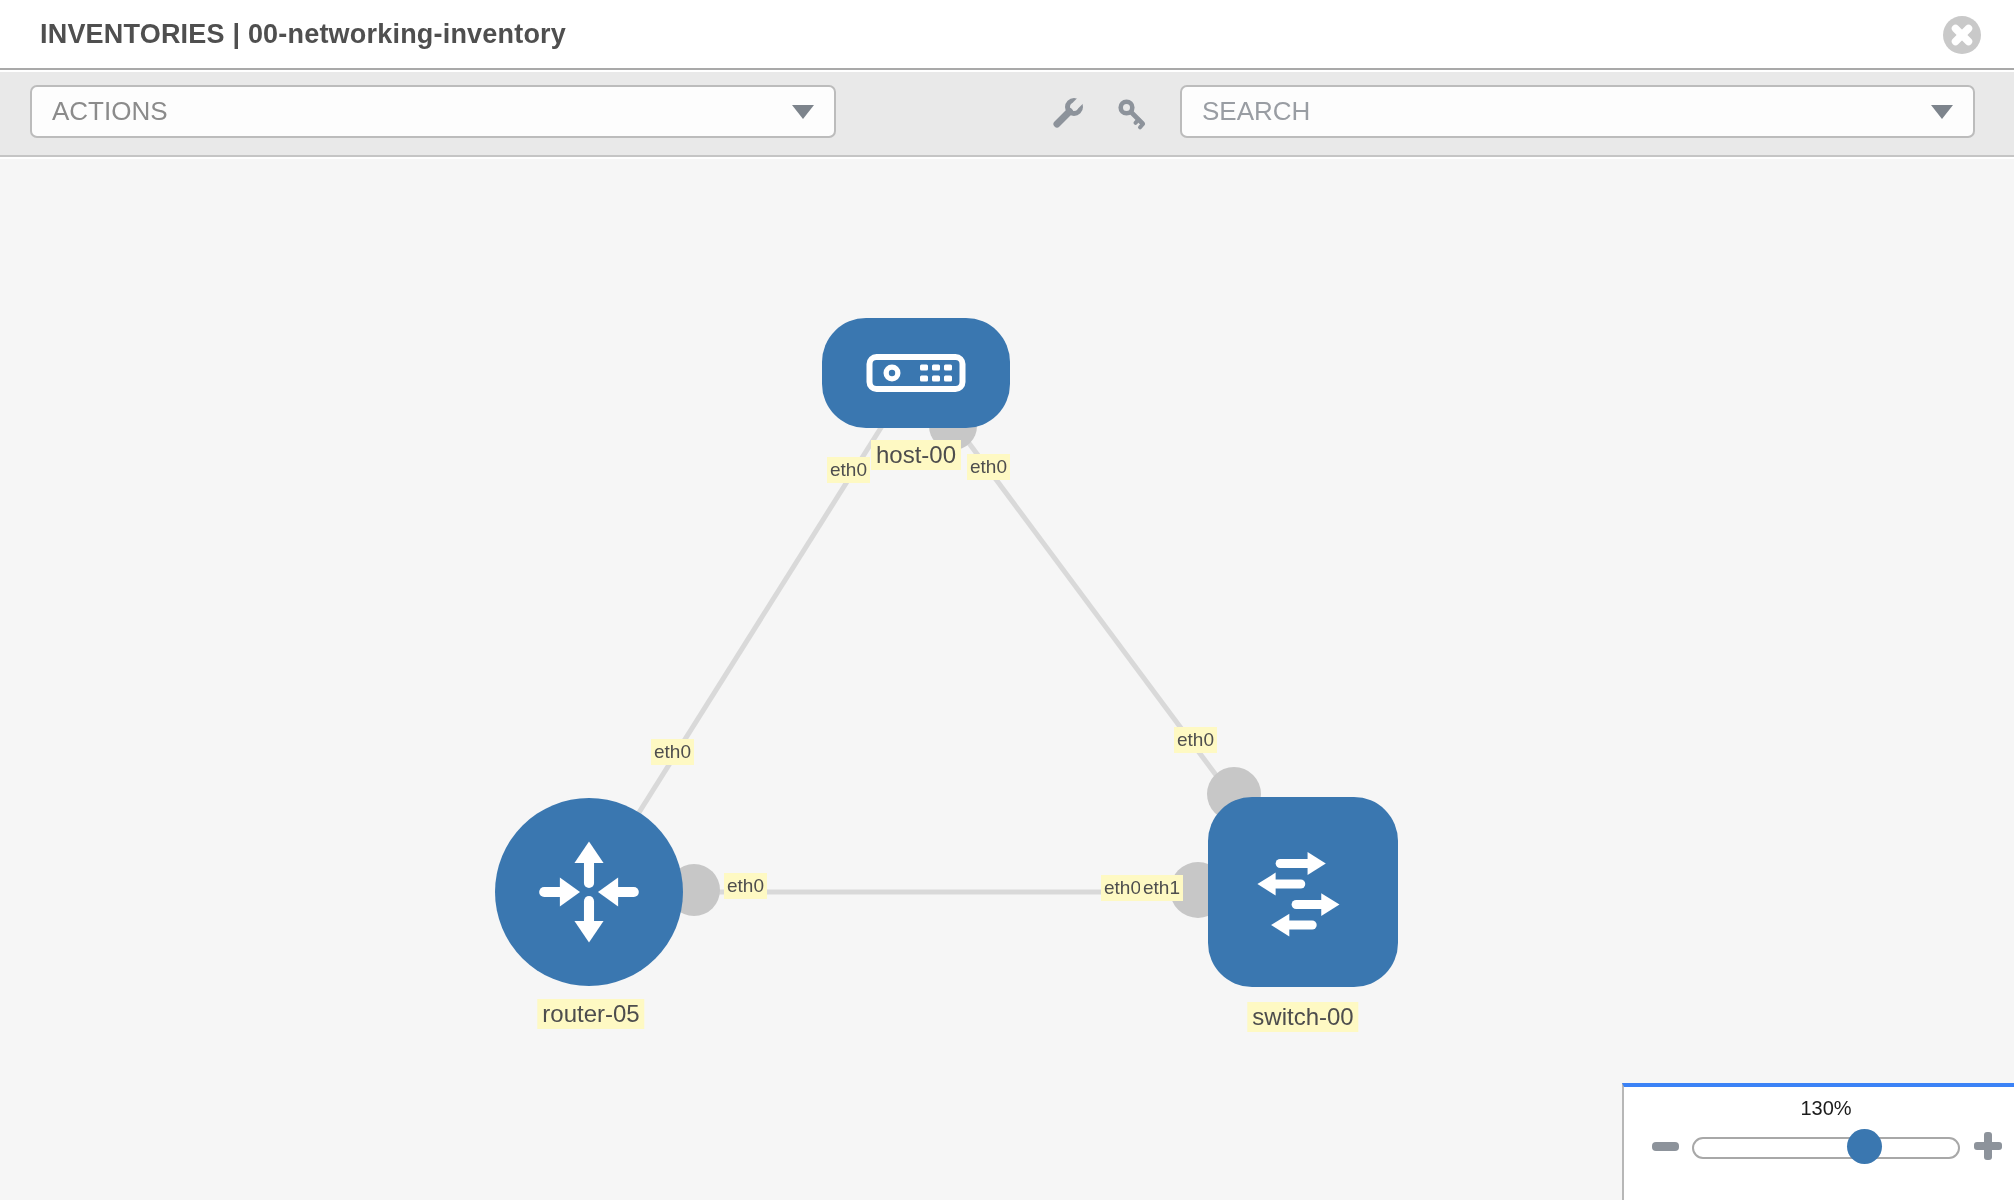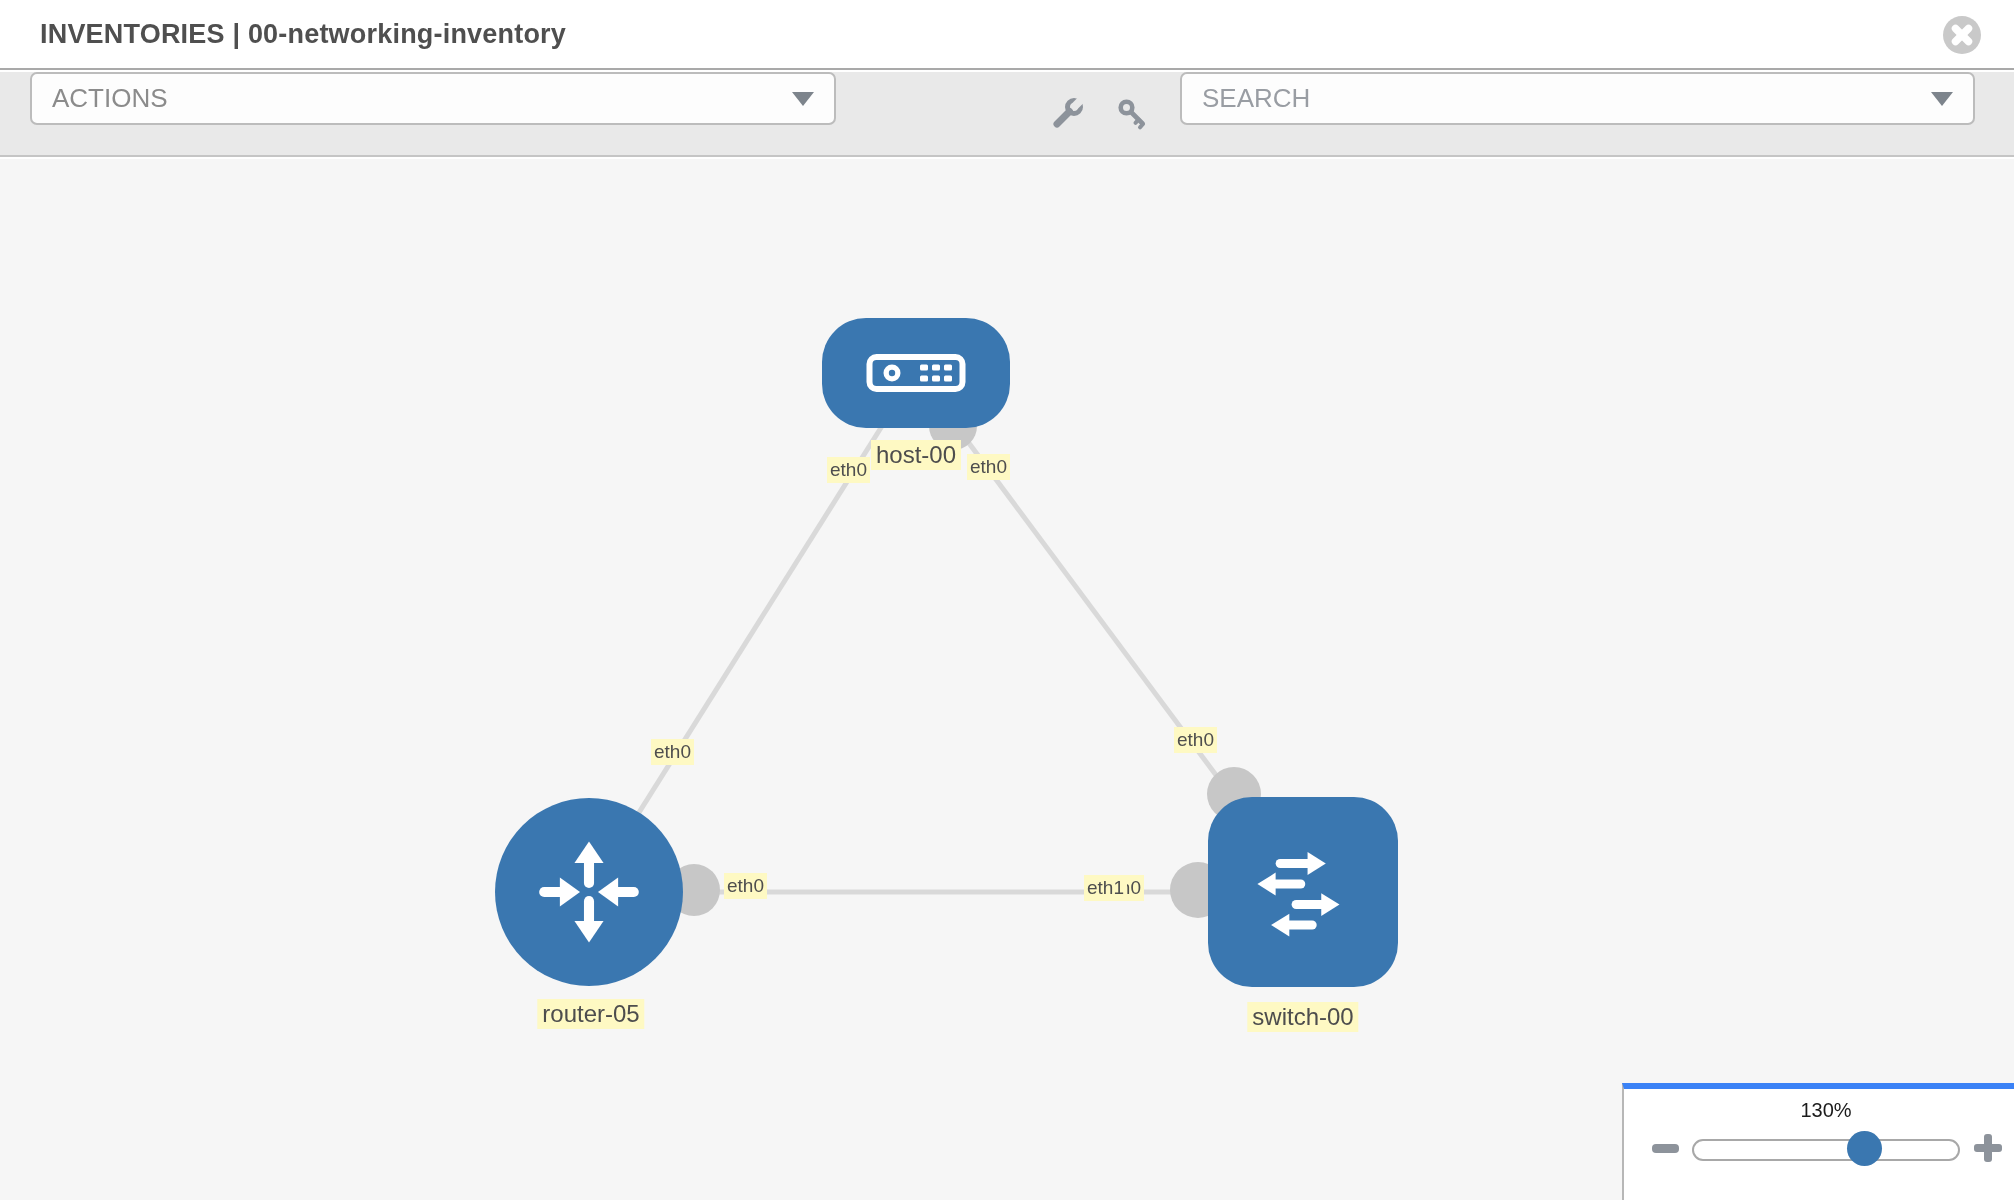--- a/index.html
+++ b/index.html
@@ -14,21 +14,21 @@
 
   
   .header{position:absolute;left:0;top:0;width:2014px;height:70px;background:#fff;
           border-bottom:2px solid #a9a9a9;display:flex;align-items:center;}
   .page-title{margin-left:40px;font-size:27px;font-weight:bold;color:#4f4f4f;letter-spacing:.2px;}
   .close-btn{position:absolute;right:32px;top:15px;width:40px;height:40px;border:none;background:transparent;cursor:pointer;padding:0;}
 
   
   .toolbar{position:absolute;left:0;top:72px;width:2014px;height:85px;background:#e9e9e9;
            border-bottom:2px solid #c5c5c5;}
-  .combo{position:absolute;top:0;height:53px;background:#fdfdfd;border:2px solid #bcbcbc;
+  .combo{position:absolute;top:13px;height:53px;background:#fdfdfd;border:2px solid #bcbcbc;
          border-radius:7px;display:flex;align-items:center;padding:0 20px;}
   .combo.actions{left:30px;width:806px;}
   .combo.search{left:1180px;width:795px;}
   .combo-label{font-size:26px;color:#8b8b8b;}
   .search-input{flex:1;border:none;outline:none;background:transparent;font-size:26px;color:#701a75;
                 font-family:"Liberation Sans",sans-serif;}
   .search-input::placeholder{color:#999da3;opacity:1;}
   .caret{width:0;height:0;border-left:11px solid transparent;border-right:11px solid transparent;
          border-top:14px solid #7d848c;margin-left:auto;}
   .combo.search .caret{margin-left:12px;}
@@ -55,25 +55,25 @@
   .node-label.router{left:591px;top:840px;}
   .node-label.switch{left:1303px;top:843px;}
 
   .if-label{position:absolute;background:#fef9c3;color:#4e4e4e;font-size:19px;padding:2px 3px;white-space:nowrap;}
   .if-host-left{left:827px;top:298px;}
   .if-host-right{left:967px;top:295px;}
   .if-router-top{left:651px;top:580px;}
   .if-switch-top{left:1174px;top:568px;}
   .if-router-right{left:724px;top:714px;}
   .if-switch-hidden{left:1101px;top:716px;z-index:1;}
-  .if-switch-eth1{left:1084px;top:716px;z-index:2;}
+  .if-switch-eth1{left:1140px;top:716px;z-index:2;}
 
   
   .zoom-panel{position:absolute;left:1622px;top:924px;width:392px;height:117px;background:#fff;
-              border-left:2px solid #b7b7b7;border-top:6px solid #3b82f6;}
+              border-left:2px solid #b7b7b7;border-top:4px solid #3b82f6;}
   .zoom-level{position:absolute;left:68px;top:10px;width:268px;text-align:center;
               font-size:20px;color:#1b1b1b;}
   .zoom-minus{position:absolute;left:28px;top:55px;width:27px;height:9px;background:var(--icon-gray);
               border:none;border-radius:4px;cursor:pointer;padding:0;}
   .zoom-track{position:absolute;left:68px;top:50px;width:268px;height:22px;background:#fff;
               border:2px solid #a8a8a8;border-radius:11px;cursor:pointer;}
   .zoom-thumb{position:absolute;left:223px;top:42px;width:35px;height:35px;border-radius:50%;
               background:var(--node-blue);border:none;cursor:grab;padding:0;}
   .zoom-plus{position:absolute;left:348px;top:42px;width:34px;height:34px;border:none;background:transparent;cursor:pointer;padding:0;}
   .zoom-plus .h{position:absolute;left:2px;top:13px;width:28px;height:8px;background:var(--icon-gray);border-radius:3px;}

